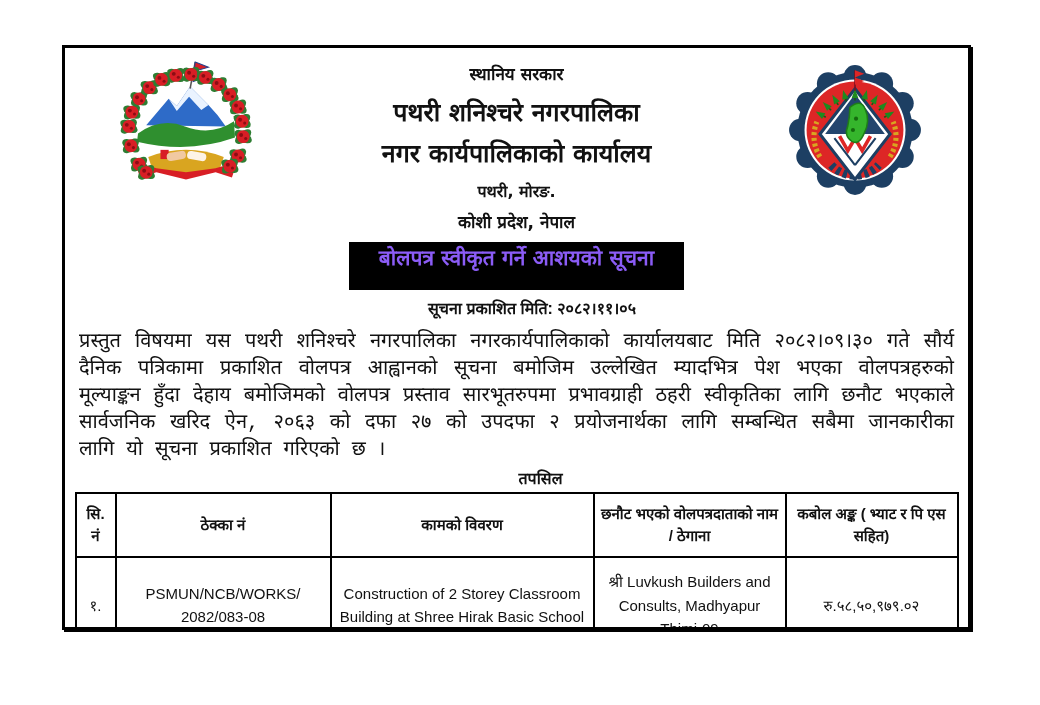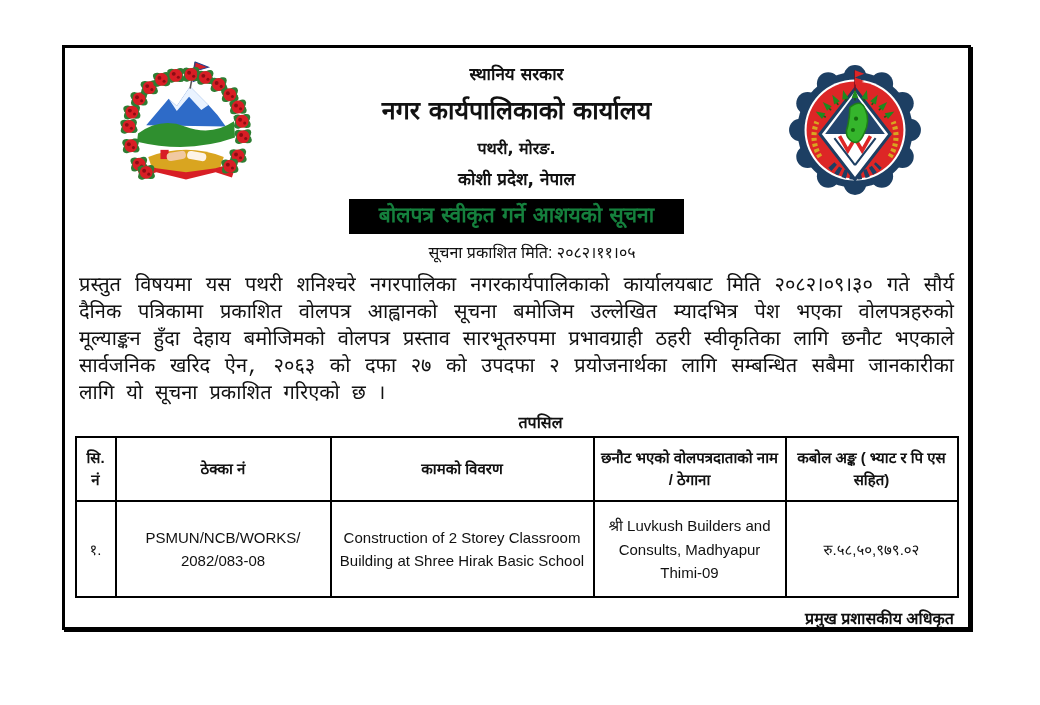--- a/index.html
+++ b/index.html
@@ -16,25 +16,25 @@
   .logo-left{left:44px;top:10px;width:154px;height:148px;}
   .logo-right{right:46px;top:14px;width:134px;height:136px;}
   .hdr{text-align:center;font-weight:bold;font-family:"DejaVu Sans","Liberation Sans",sans-serif;}
   .hdr-1{margin-top:14px;font-size:17px;}
   .hdr-2{margin-top:9px;font-size:25px;}
   .hdr-3{margin-top:7px;font-size:25px;}
   .hdr-4{margin-top:11px;font-size:16px;}
   .hdr-5{margin-top:8px;font-size:17px;}
   .banner-wrap{text-align:center;margin-top:9px;}
   .banner{
-    display:inline-block;background:#000;color:#15803d;font-weight:bold;
-    font-size:21px;padding:4px 30px 6px;line-height:1.2;
+    display:inline-block;background:#000;color:#8b5cf6;font-weight:bold;
+    font-size:21px;padding:4px 30px 19px;line-height:1.2;
     font-family:"DejaVu Sans","Liberation Sans",sans-serif;
   }
-  .pub-date{text-align:center;font-weight:normal;font-size:16px;margin-top:7px;padding-left:31px;}
+  .pub-date{text-align:center;font-weight:bold;font-size:16px;margin-top:7px;padding-left:31px;}
   .body-para{
     margin:9px 14px 0 14px;text-align:justify;font-size:20px;line-height:27px;
     font-family:Liberation Mono, monospace;
   }
   .tapasil{text-align:center;font-weight:bold;font-size:16px;margin-top:4px;padding-left:48px;}
   table.notice{
     border-collapse:collapse;table-layout:fixed;width:882px;margin:3px auto 0 auto;
   }
   table.notice th,table.notice td{
     border:2px solid #000;padding:2px 4px;text-align:center;vertical-align:middle;
@@ -148,20 +148,21 @@
     <use href="#tree" transform="translate(84,37) rotate(30)"></use>
     <use href="#tree" transform="translate(92,43) rotate(45)"></use>
     <use href="#tree" transform="translate(98,51) rotate(60)"></use>
 
     <line x1="65" y1="8" x2="65" y2="28" stroke="#7a1020" stroke-width="1.5"></line>
     <polygon points="65,8 74,11.5 65,15" fill="#dd2626"></polygon>
     <polygon points="65,15 74,18.5 65,22" fill="#dd2626"></polygon>
   </svg>
 
   <div class="hdr hdr-1">स्थानिय सरकार</div>
+  <div class="hdr hdr-2">पथरी शनिश्चरे नगरपालिका</div>
   <div class="hdr hdr-3">नगर कार्यपालिकाको कार्यालय</div>
   <div class="hdr hdr-4">पथरी, मोरङ.</div>
   <div class="hdr hdr-5">कोशी प्रदेश, नेपाल</div>
 
   <div class="banner-wrap">
     <span class="banner">बोलपत्र स्वीकृत गर्ने आशयको सूचना</span>
   </div>
 
   <div class="pub-date">सूचना प्रकाशित मिति: २०८२।११।०५</div>
 

